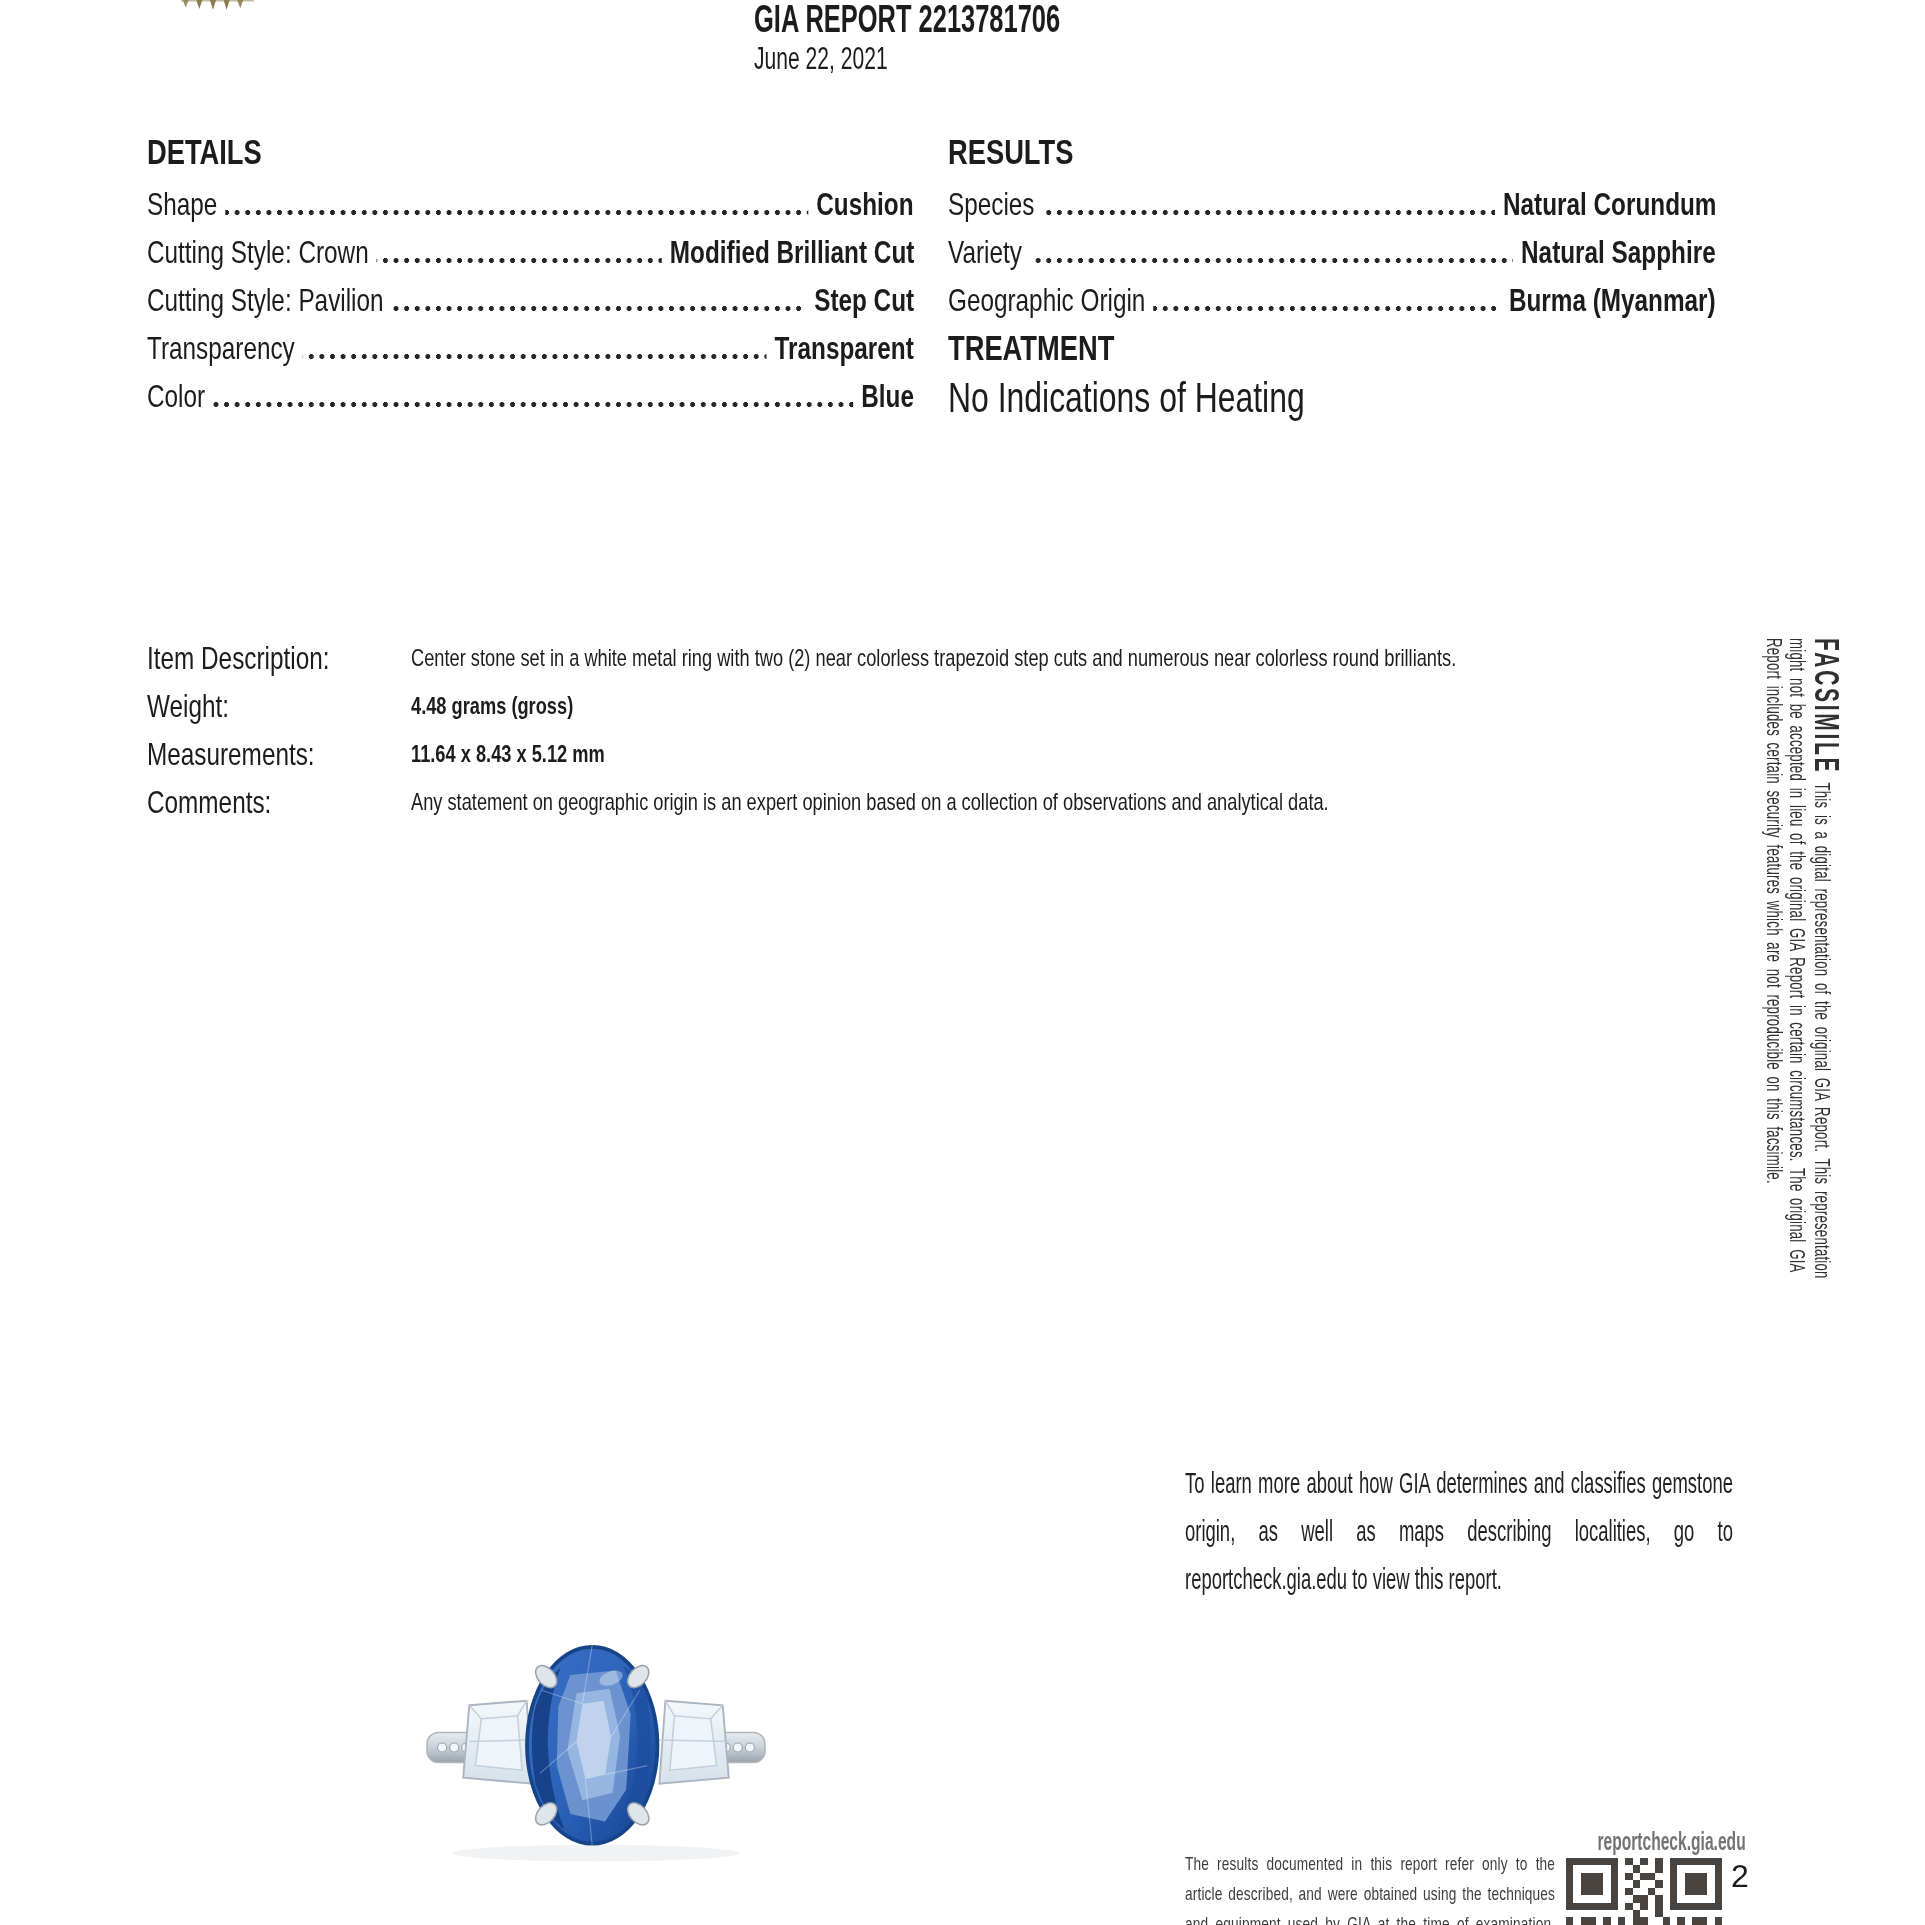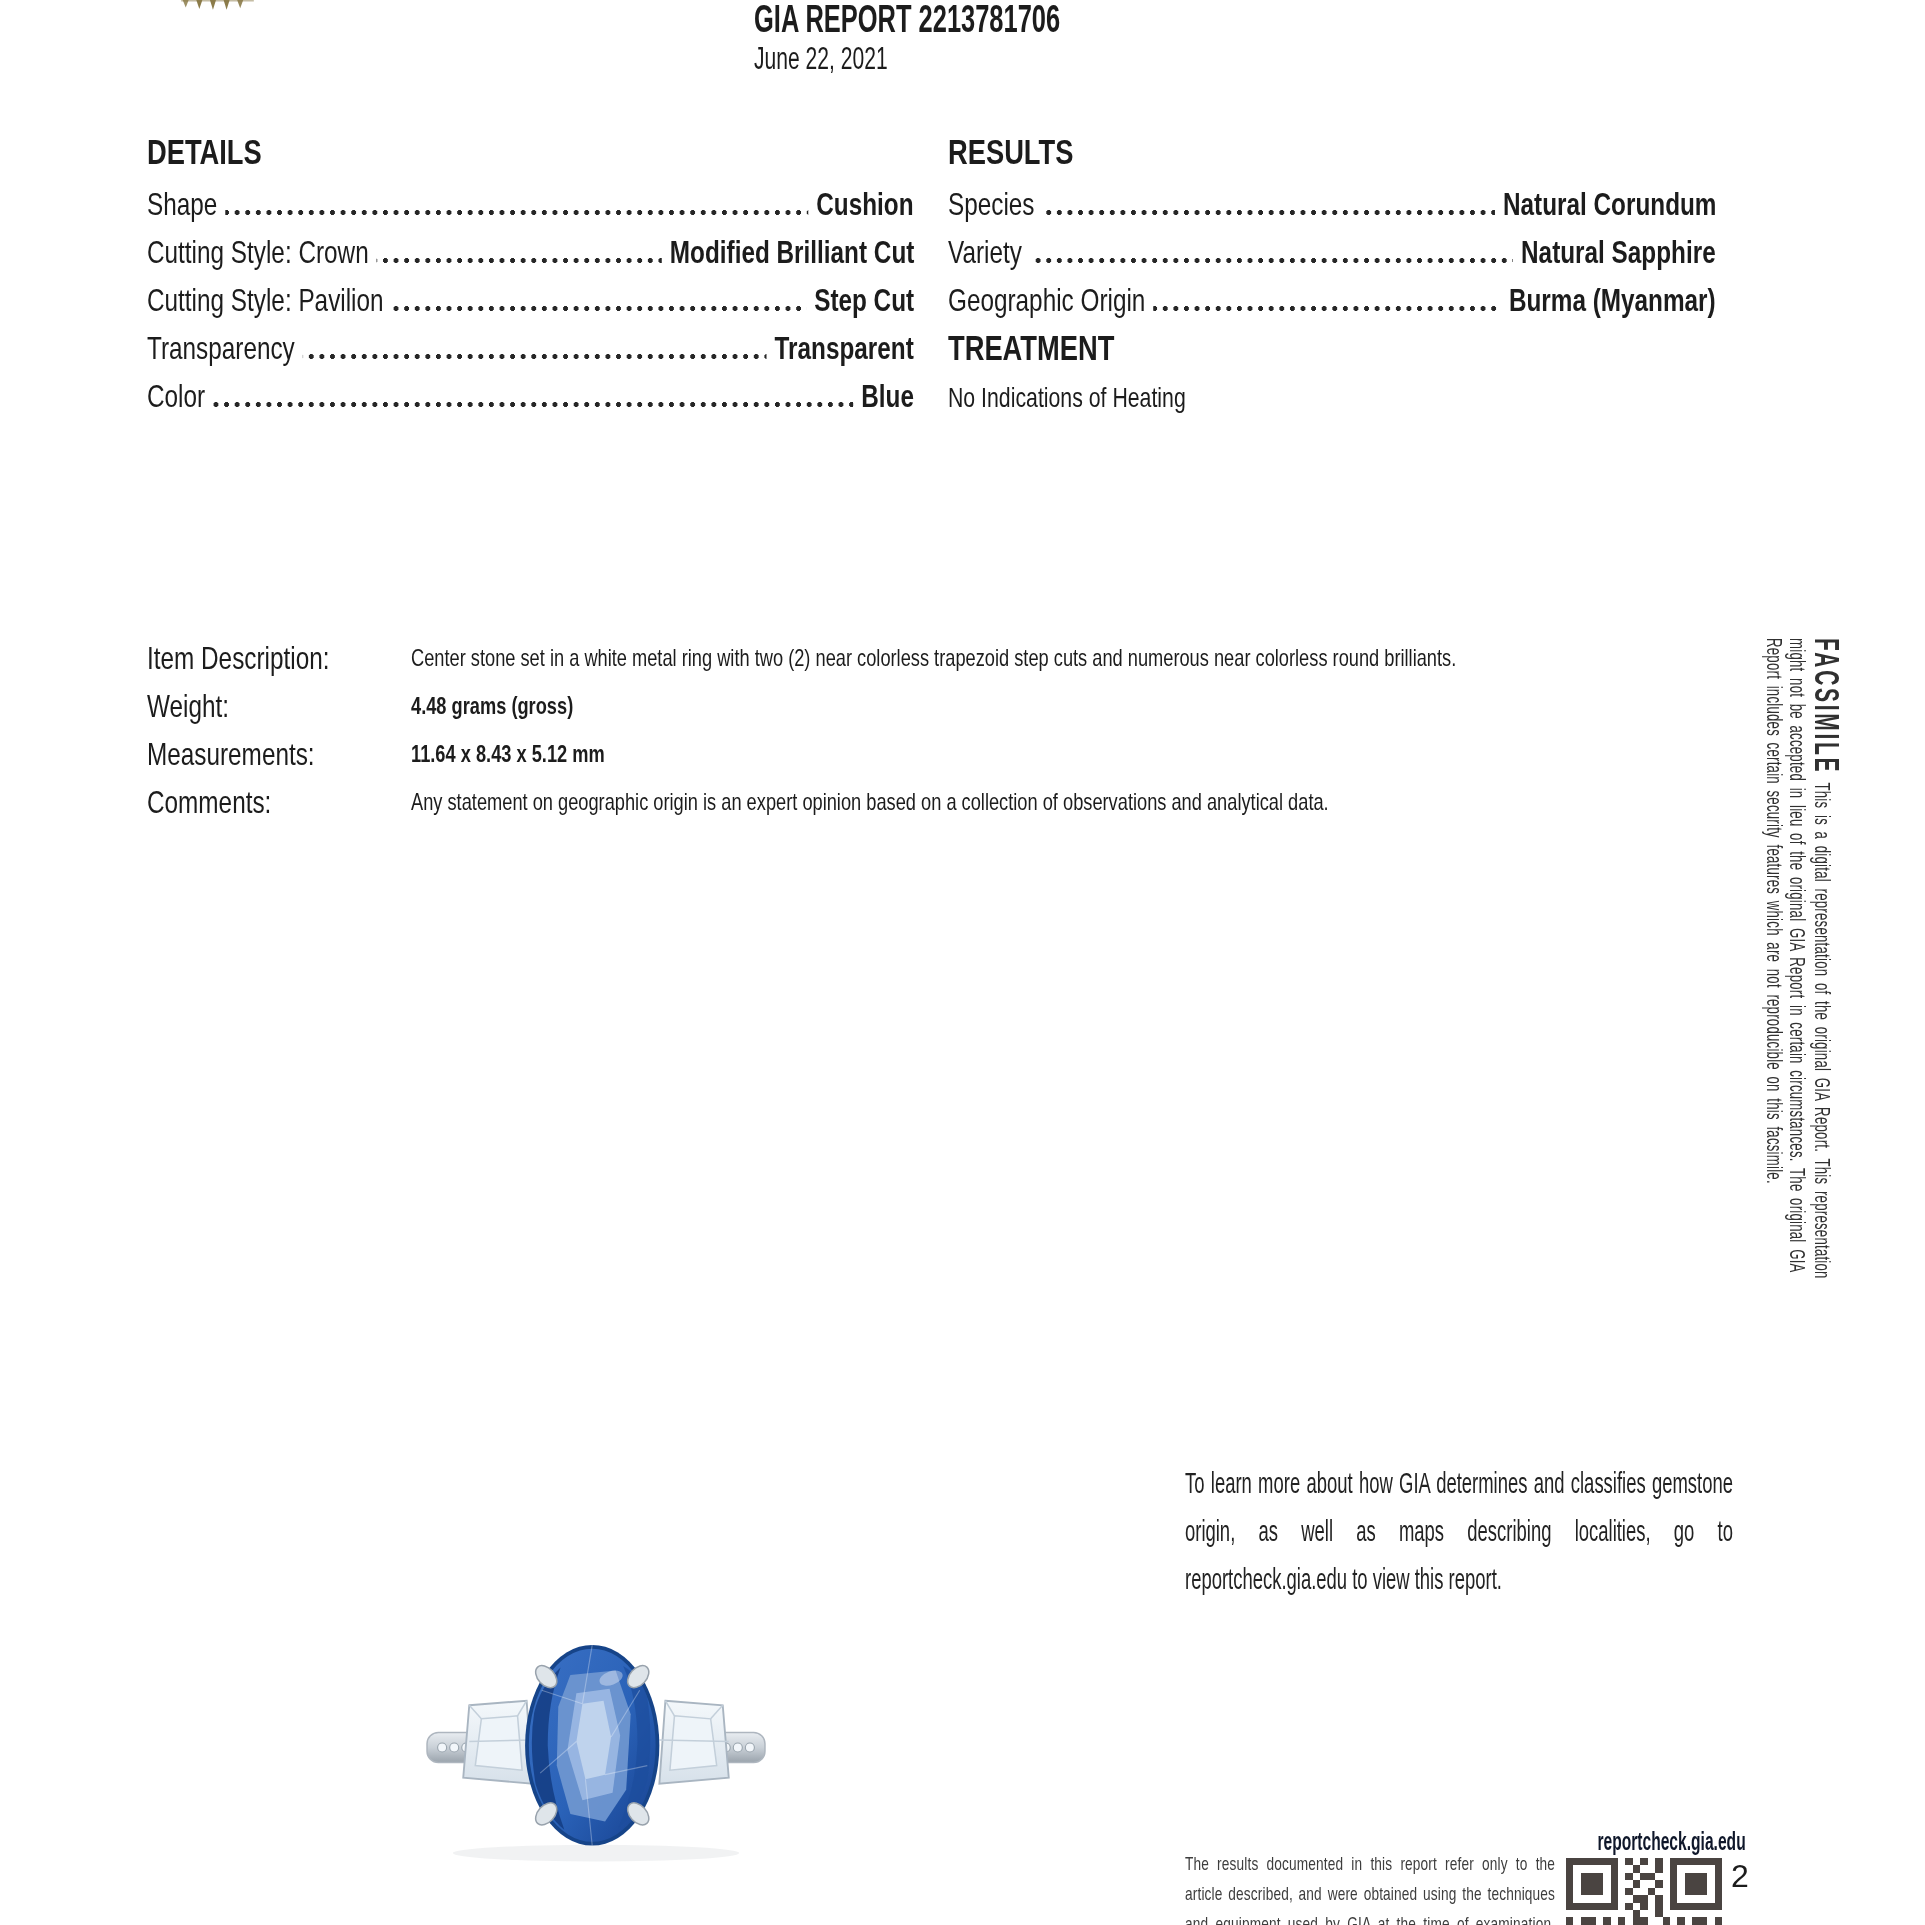--- a/index.html
+++ b/index.html
@@ -31,21 +31,21 @@
     background-image:radial-gradient(circle 2.6px at 3.4px 3.4px, #262626 97%, transparent);
     background-repeat:repeat-x;background-size:10.6px 6.8px;}
   .dl-label{position:absolute;left:0;bottom:0;z-index:2;background:#fff;padding-right:10.6px;
     font-size:32px;line-height:35px;transform:scaleX(0.76);transform-origin:0 100%;white-space:nowrap;}
   .dl-value{position:absolute;right:0;bottom:0;z-index:2;background:#fff;padding-left:10.6px;
     font-size:32px;line-height:35px;font-weight:700;transform:scaleX(0.76);transform-origin:100% 100%;white-space:nowrap;}
 
   #details{position:absolute;left:147px;top:134px;width:767px;}
   #results{position:absolute;left:948px;top:134px;width:768px;}
   #treatment-heading{margin-top:12px;}
-  #treatment-value{font-size:28px;line-height:33px;margin-top:15px;}
+  #treatment-value{font-size:42px;line-height:33px;margin-top:15px;}
 
   
   #item{position:absolute;left:147px;top:634px;width:1594px;}
   .item-row{position:relative;}
   .item-label{position:absolute;left:0;top:0;font-size:32px;line-height:48px;
     transform:scaleX(0.76);transform-origin:0 0;white-space:nowrap;}
   .item-value{margin-left:264px;font-size:24px;line-height:48px;}
   .item-value .cx-block{transform:scaleX(0.76);}
   .w-desc{width:1586px;} .w-com{width:1511px;}
   .v-bold{font-weight:700;white-space:nowrap;}
@@ -59,21 +59,21 @@
   
   #learn-more{position:absolute;left:1185px;top:1459px;width:891px;
     font-size:30px;line-height:48px;text-align:justify;
     transform:scaleX(0.615);transform-origin:0 0;color:#222;}
 
   
   #ring{position:absolute;left:421px;top:1622px;width:350px;height:245px;}
 
   
   #qr-label{position:absolute;left:1548px;top:1826px;width:191px;text-align:center;
-    font-size:26px;font-weight:700;color:#0f172a;}
+    font-size:26px;font-weight:700;color:#737373;}
   #qr-label .cx{transform:scaleX(0.60);transform-origin:50% 0;}
   #qr{position:absolute;left:1566px;top:1858px;}
   #page-number{position:absolute;left:1731px;top:1858px;font-size:32px;font-weight:500;}
   #footer-disclaimer{position:absolute;left:1185px;top:1849px;width:514px;
     font-size:19px;line-height:30px;text-align:justify;color:#3d3d3d;letter-spacing:0.2px;
     transform:scaleX(0.72);transform-origin:0 0;}
 </style>
 </head>
 <body>
 

